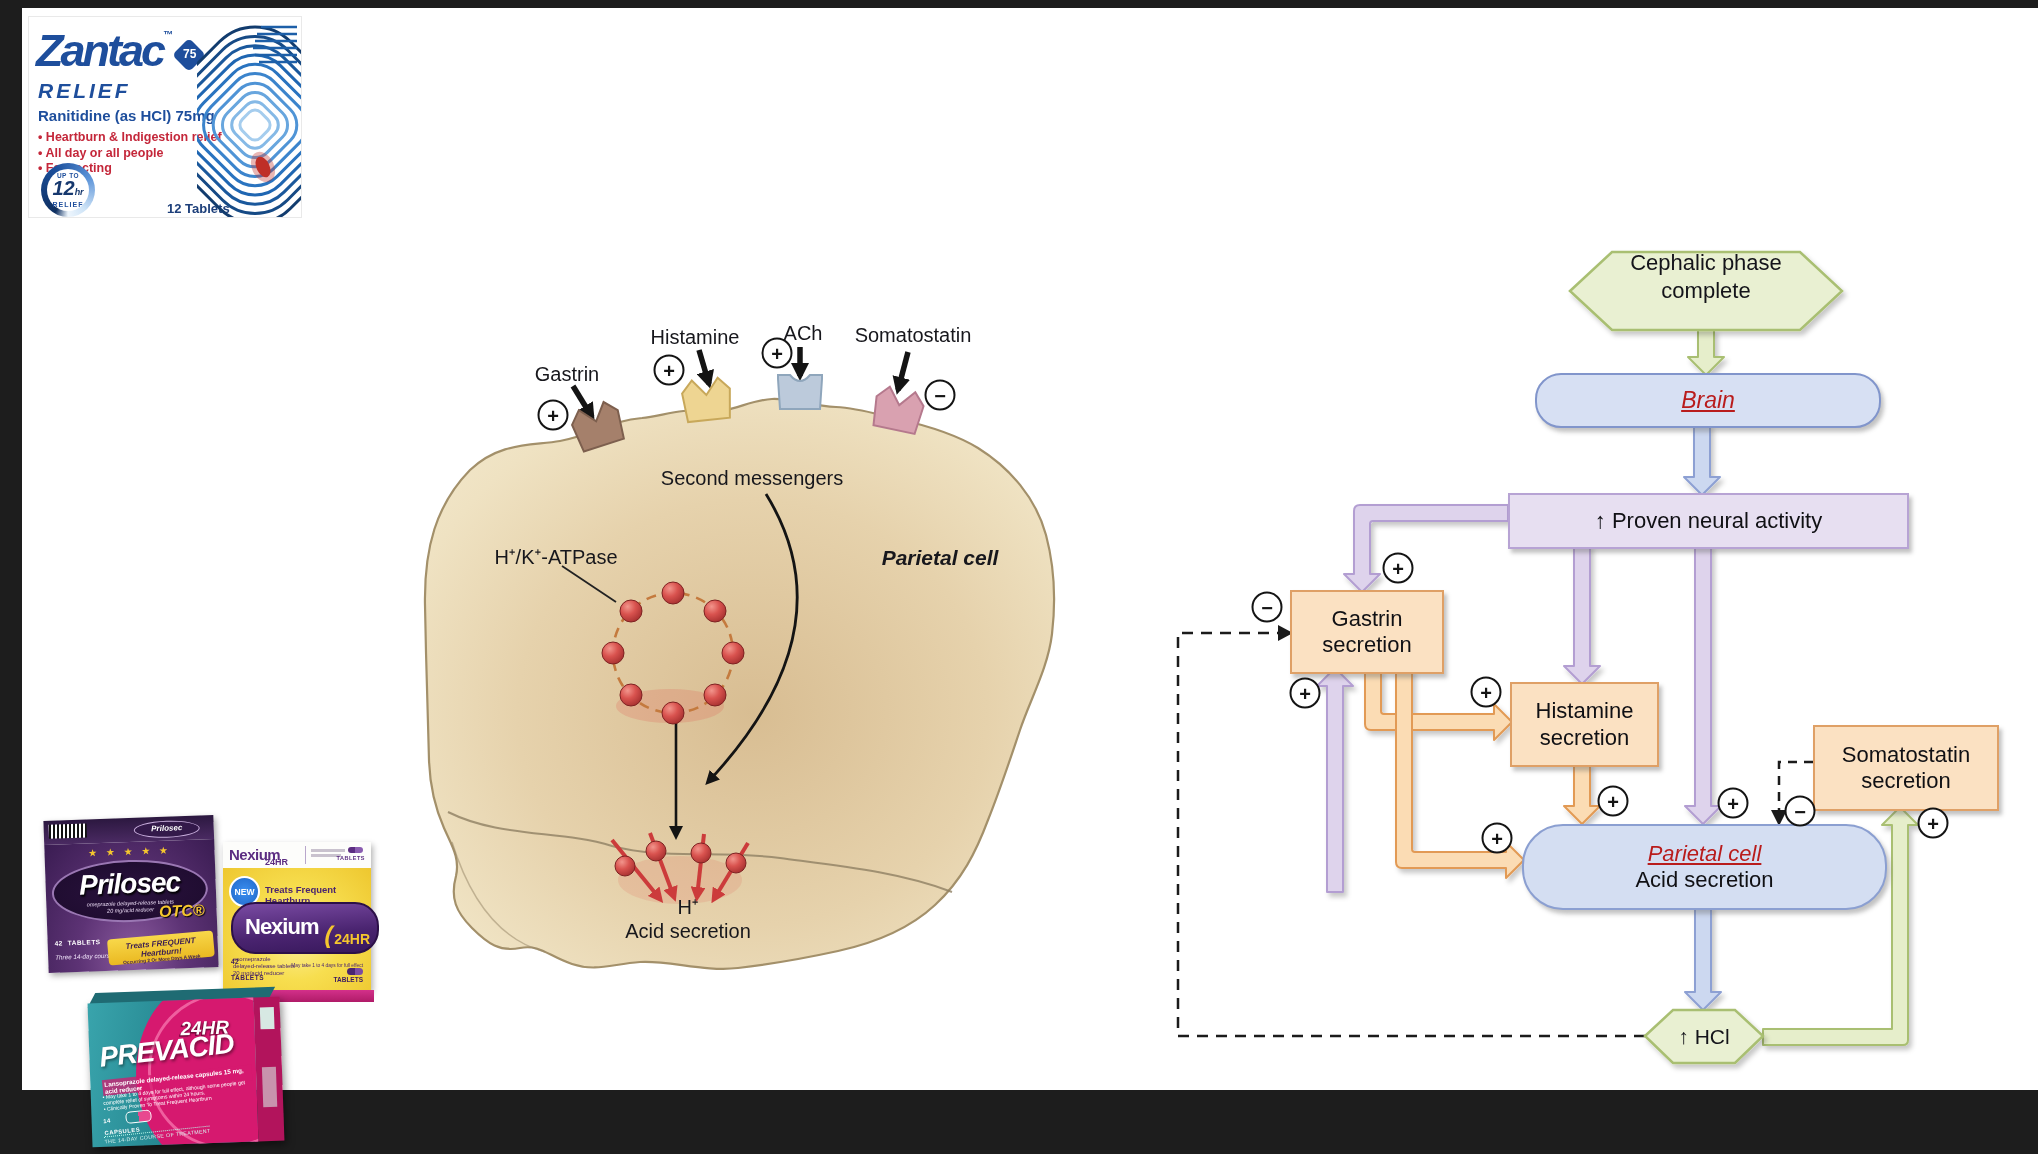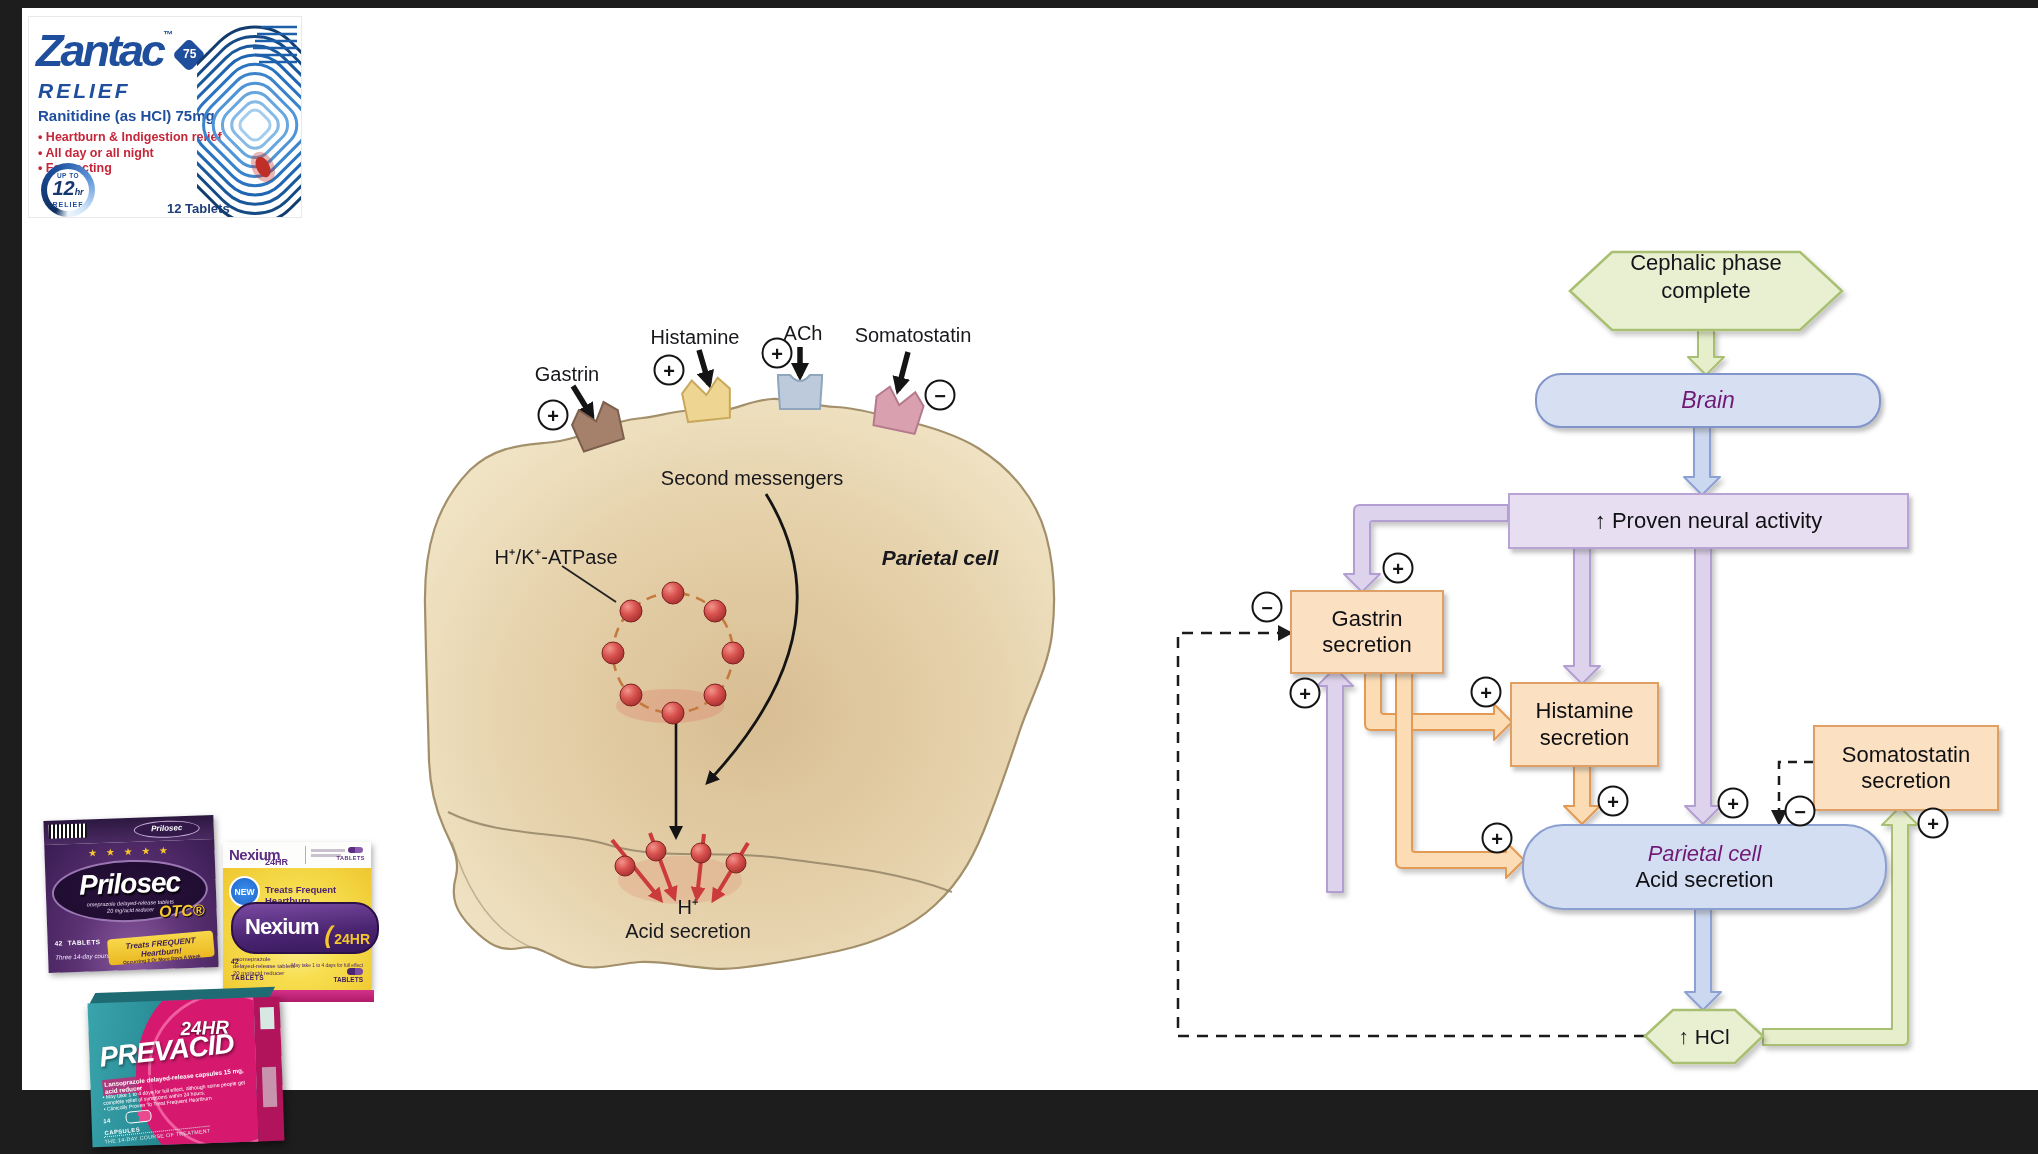--- a/index.html
+++ b/index.html
@@ -11,21 +11,21 @@
   .clabel{position:absolute;transform:translate(-50%,-50%);font-size:20px;color:#17171c;white-space:nowrap;text-align:center;z-index:2;}
   .bi{font-weight:bold;font-style:italic;font-size:21px;}
   .sign{position:absolute;transform:translate(-50%,-50%);width:27px;height:27px;border:2.5px solid #141414;border-radius:50%;background:#fff;color:#141414;font-weight:bold;font-size:20px;display:flex;align-items:center;justify-content:center;z-index:3;line-height:1;}
   
   .fbox{position:absolute;display:flex;flex-direction:column;align-items:center;justify-content:center;font-size:22px;color:#101014;line-height:1.2;box-shadow:3px 4px 4px rgba(95,95,95,.38);z-index:2;text-align:center;}
   .orangebox{background:#fbe1c2;border:2px solid #dfa066;}
   .lavbox{background:#e7dff1;border:2px solid #b7a3d4;}
   .gastricbox{background:#e9def0;border:2px solid #ad93c8;font-size:21px;}
   .bluepill{background:#d4def2;border:2px solid #8b9fd1;border-radius:41px;}
   .brainpill{background:#d7e0f3;border:2px solid #8195cb;border-radius:26px;}
-  .bluetext{color:#701a75;font-style:italic;}
+  .bluetext{color:#b91c1c;font-style:italic;text-decoration:underline;}
   .hextext{position:absolute;transform:translate(-50%,-50%);font-size:22px;color:#14141a;text-align:center;line-height:1.25;z-index:2;white-space:nowrap;}
   
   .zantac{position:absolute;left:28px;top:16px;width:272px;height:200px;background:#fff;border:1px solid #e9e9e9;z-index:3;overflow:hidden;}
   .z-brand{position:absolute;left:7px;top:8px;font-size:45px;font-weight:bold;font-style:italic;color:#1e4e9c;letter-spacing:-3px;}
   .z-tm{font-size:10px;font-style:normal;vertical-align:28px;letter-spacing:0;}
   .z-dia{position:absolute;left:148px;top:26px;width:24px;height:24px;background:#1e4e9c;border-radius:5px;transform:rotate(45deg);}
   .z-dia span{position:absolute;left:0;top:4px;width:24px;text-align:center;transform:rotate(-45deg);color:#fff;font-size:12px;font-weight:bold;font-style:normal;letter-spacing:0;}
   .z-relief{position:absolute;left:9px;top:62px;font-size:21px;font-weight:bold;font-style:italic;color:#1e4e9c;letter-spacing:3px;}
   .z-gen{position:absolute;left:9px;top:90px;font-size:15px;font-weight:bold;color:#1e4e9c;}
   .z-bullets{position:absolute;left:9px;top:113px;font-size:12.5px;font-weight:bold;color:#c4273a;line-height:15.5px;}
@@ -289,21 +289,21 @@
 
   <div class="zantac">
     <div class="z-brand"><span>Zantac</span><span class="z-tm">™</span></div>
     <div class="z-dia">
         <span>75</span>
       </div>
     <div class="z-relief">RELIEF</div>
     <div class="z-gen">Ranitidine (as HCl) 75mg</div>
     <div class="z-bullets">
       <div>• Heartburn &amp; Indigestion relief</div>
-      <div>• All day or all night</div>
+      <div>• All day or all people</div>
       <div>• Fast acting</div>
     </div>
     <div class="z-badge">
       <div class="z-badge-in">
         <span class="z-upto">UP TO</span>
         <span class="z-12"><span>12</span><span class="z-hr">hr</span></span>
         <span class="z-brelief">RELIEF</span>
       </div>
     </div>
     <div class="z-count">12 Tablets</div>

